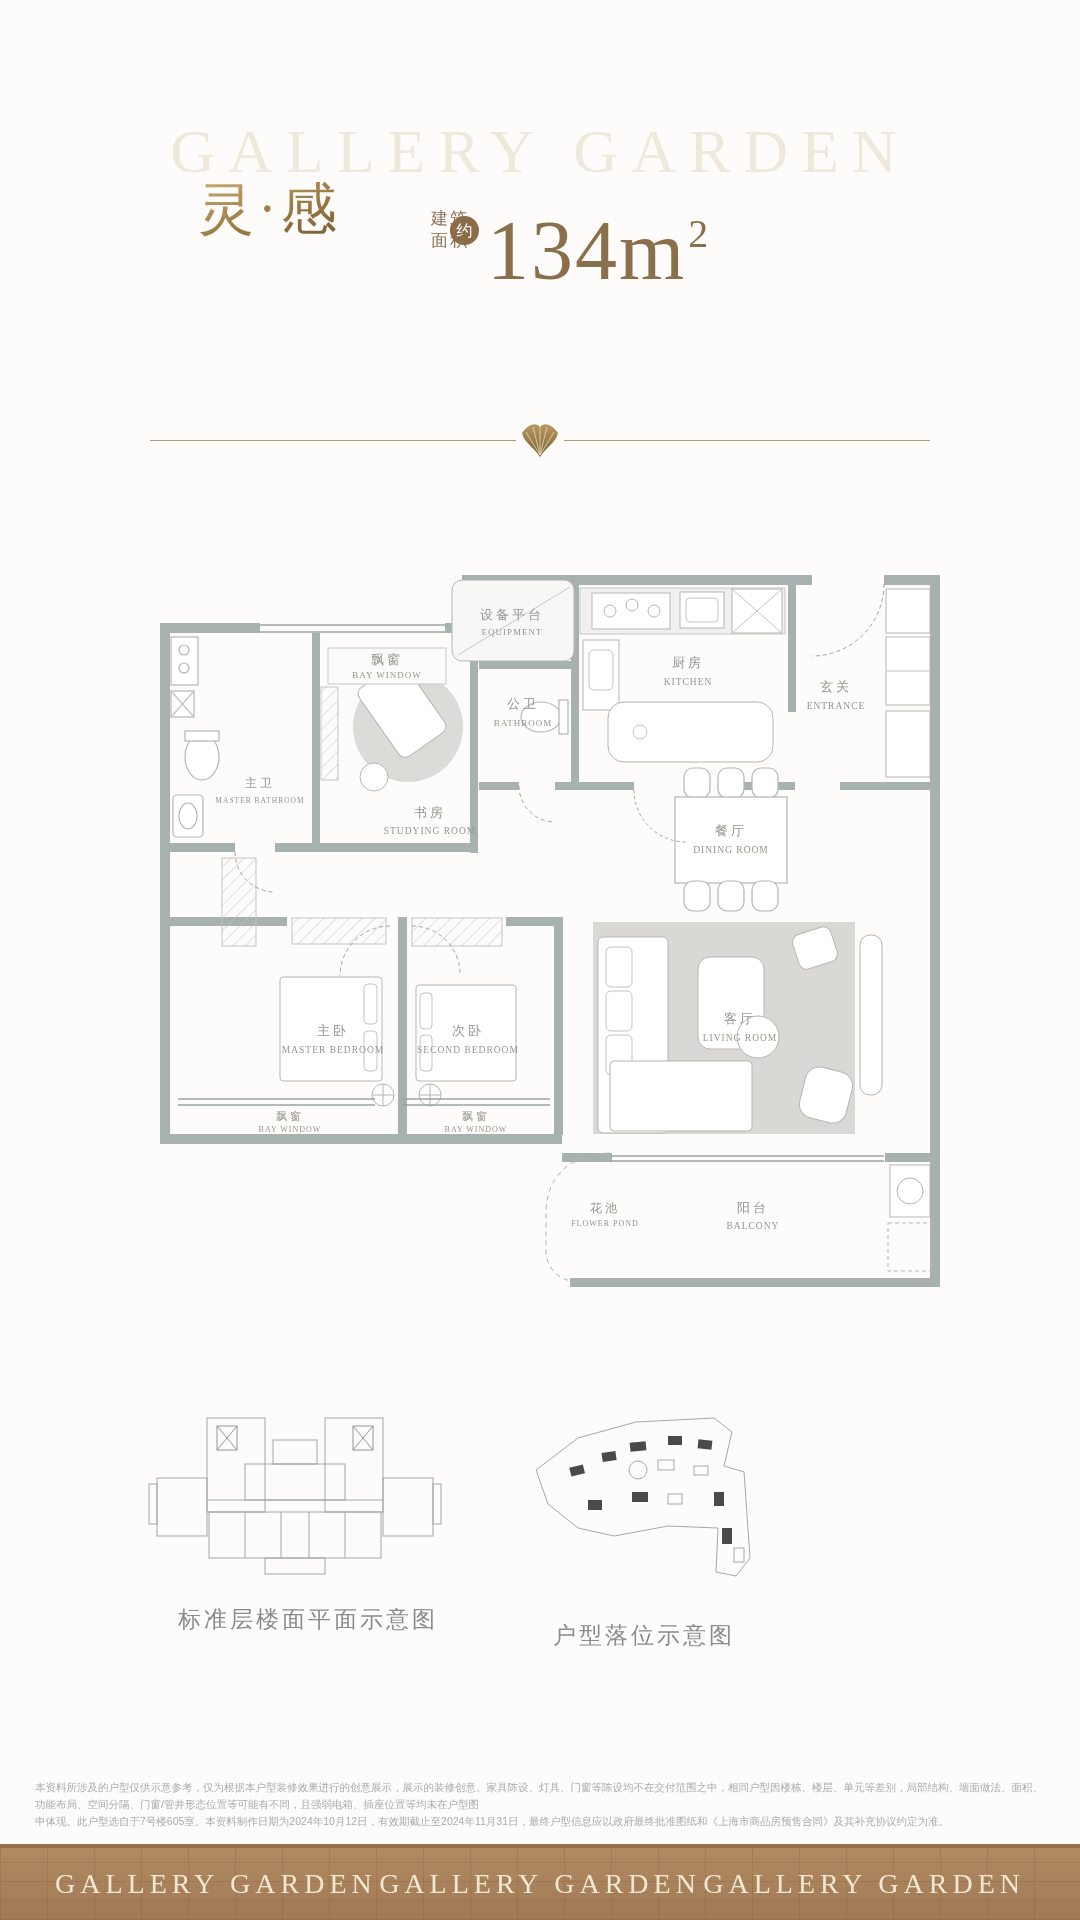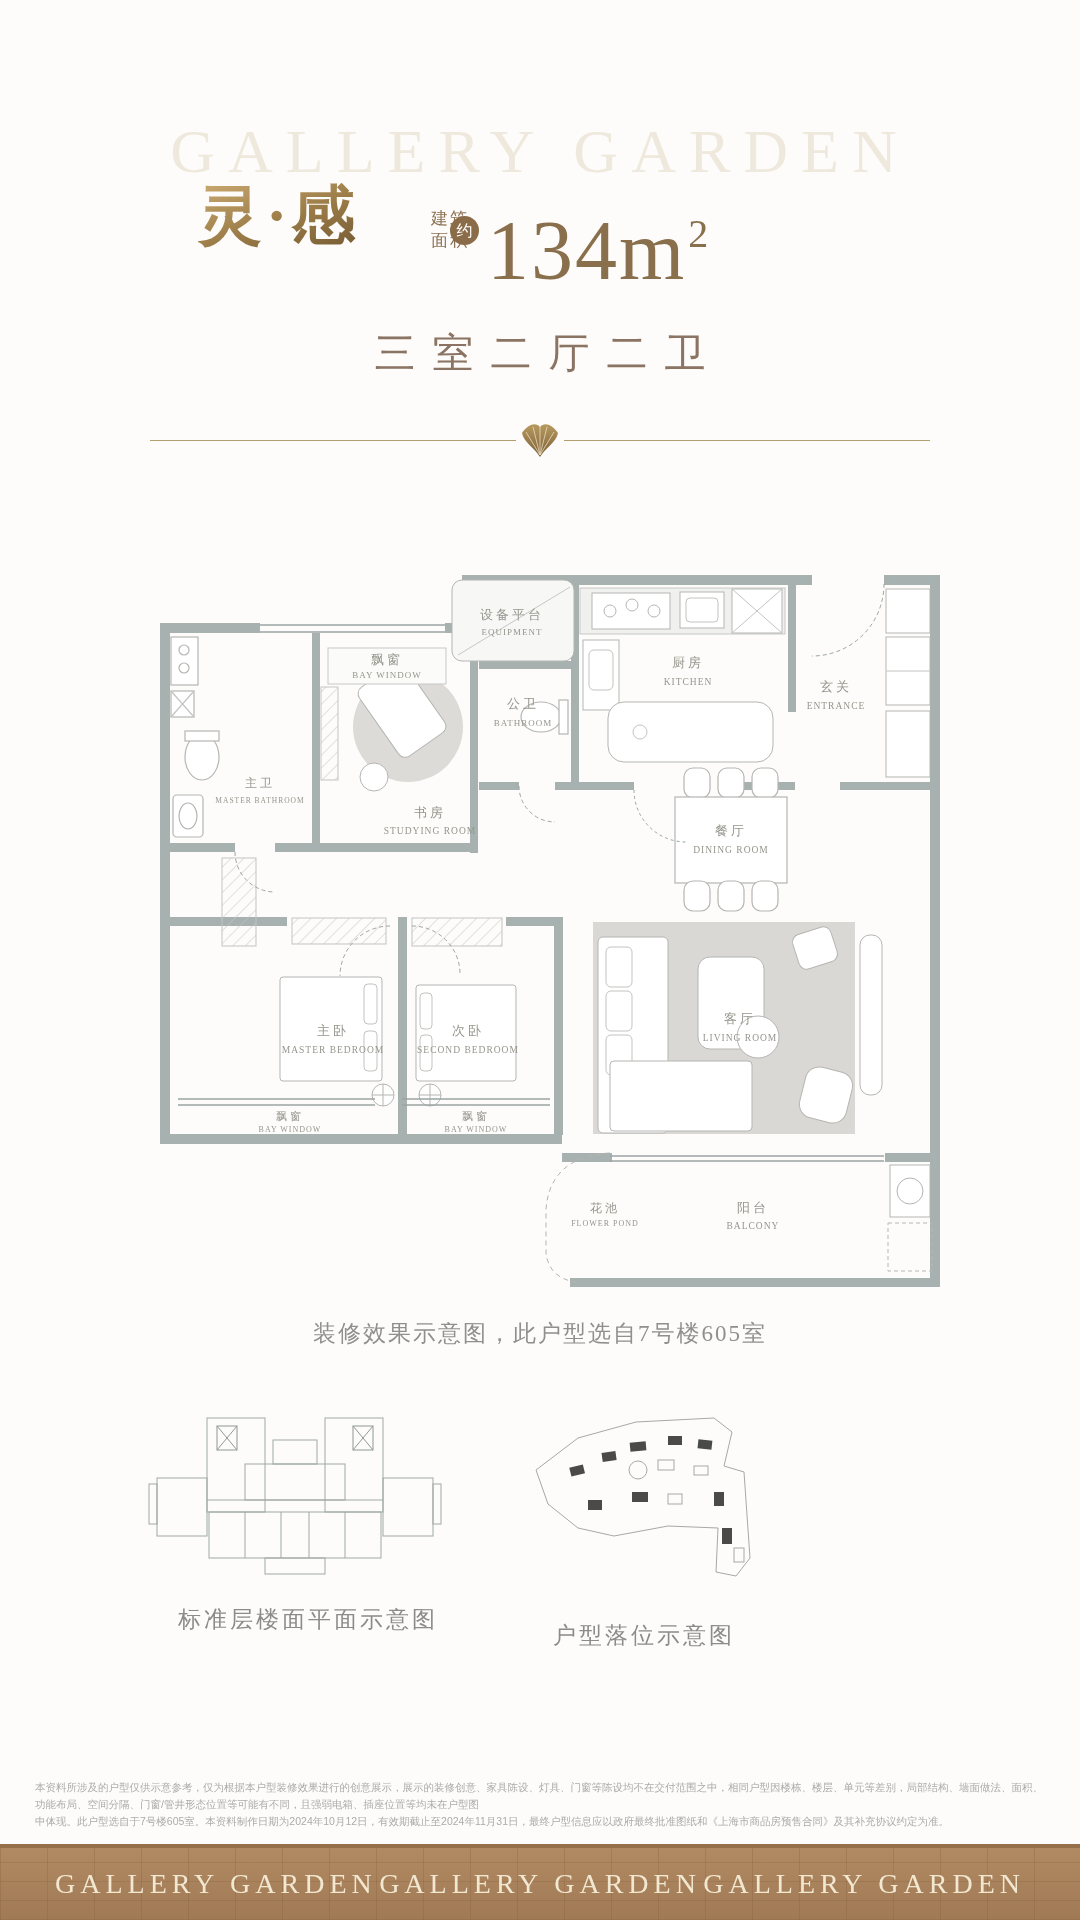--- a/index.html
+++ b/index.html
@@ -1,21 +1,21 @@
 <!DOCTYPE html>
 <html><head>
 <meta charset="utf-8">
 <style>
   html,body{margin:0;padding:0;}
   .page{position:relative;width:1080px;height:1920px;background:#fdfcfa;overflow:hidden;
         font-family:"Liberation Serif",serif;}
   
   .top-watermark{position:absolute;top:116px;left:0;width:100%;text-align:center;
     font-size:62px;letter-spacing:13px;color:#efe9dd;white-space:nowrap;}
-  .title-cn{position:absolute;left:198px;top:172px;font-size:64px;font-weight:bold;letter-spacing:4px;
+  .title-cn{position:absolute;left:198px;top:172px;font-size:56px;font-weight:normal;letter-spacing:4px;
     background:linear-gradient(160deg,#d2b176 0%,#9a7b47 55%,#6f5530 100%);
     -webkit-background-clip:text;background-clip:text;color:transparent;}
   .area-label{position:absolute;left:408px;top:208px;font-size:17px;line-height:22px;
     color:#8c7254;letter-spacing:2px;margin-left:23px;}
   .area-badge{position:absolute;left:450px;top:216px;width:29px;height:29px;border-radius:50%;
     background:#8a6c48;color:#fff;font-size:16px;line-height:29px;text-align:center;}
   .area-value{position:absolute;left:487px;top:162px;font-size:84px;color:#8a6f4c;letter-spacing:2px;margin-top:40px;}
   .area-value .sup{font-size:40px;position:relative;top:-32px;margin-left:2px;}
   .subtitle{position:absolute;top:326px;left:0;width:100%;text-align:center;font-size:41px;
     letter-spacing:17px;text-indent:17px;color:#8b7463;}
@@ -61,21 +61,20 @@
   <div class="top-watermark">GALLERY GARDEN</div>
   <div class="title-cn">灵·感</div>
   <div class="area-label">
     <div>建筑</div>
     <div>面积</div>
   </div>
   <div class="area-badge">约</div>
   <div class="area-value">
     <span>134m</span><span class="sup">2</span>
   </div>
-  <div class="subtitle">三室二厅二卫</div>
 
   <div class="divider-line"></div>
   <div class="ornament-wrap">
     <svg width="44" height="40" viewBox="0 0 44 40">
       <defs>
           <linearGradient id="gold" x1="0" y1="0" x2="0" y2="1">
         <stop offset="0" stop-color="#b79a5f"></stop>
             <stop offset="1" stop-color="#7c5f36"></stop>
       </linearGradient>
         </defs>
@@ -297,21 +296,20 @@
 
       <text x="465" y="747" font-size="12" class="cnlab">花池</text>
       <text x="465" y="761" font-size="8" class="enlab">FLOWER POND</text>
 
       <text x="613" y="747" font-size="13" class="cnlab">阳台</text>
       <text x="613" y="764" font-size="9.5" class="enlab">BALCONY</text>
     </g>
   </svg>
   </div>
 
-  <div class="caption">装修效果示意图，此户型选自7号楼605室</div>
 
   <div class="diag-floor">
     <svg width="300" height="190" viewBox="0 0 300 190" fill="none" stroke="#9fa8a6" stroke-width="1">
       <rect x="62" y="18" width="58" height="94"></rect>
       <rect x="180" y="18" width="58" height="94"></rect>
       <rect x="128" y="40" width="44" height="24"></rect>
       <rect x="100" y="64" width="100" height="36"></rect>
       <rect x="12" y="78" width="50" height="58"></rect>
       <rect x="238" y="78" width="50" height="58"></rect>
       <rect x="4" y="84" width="8" height="40"></rect>

